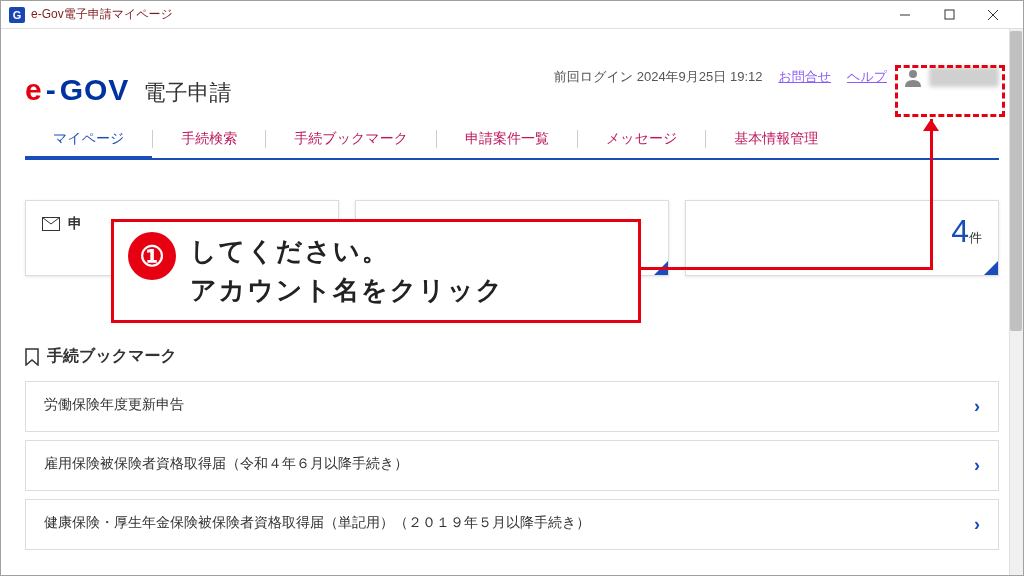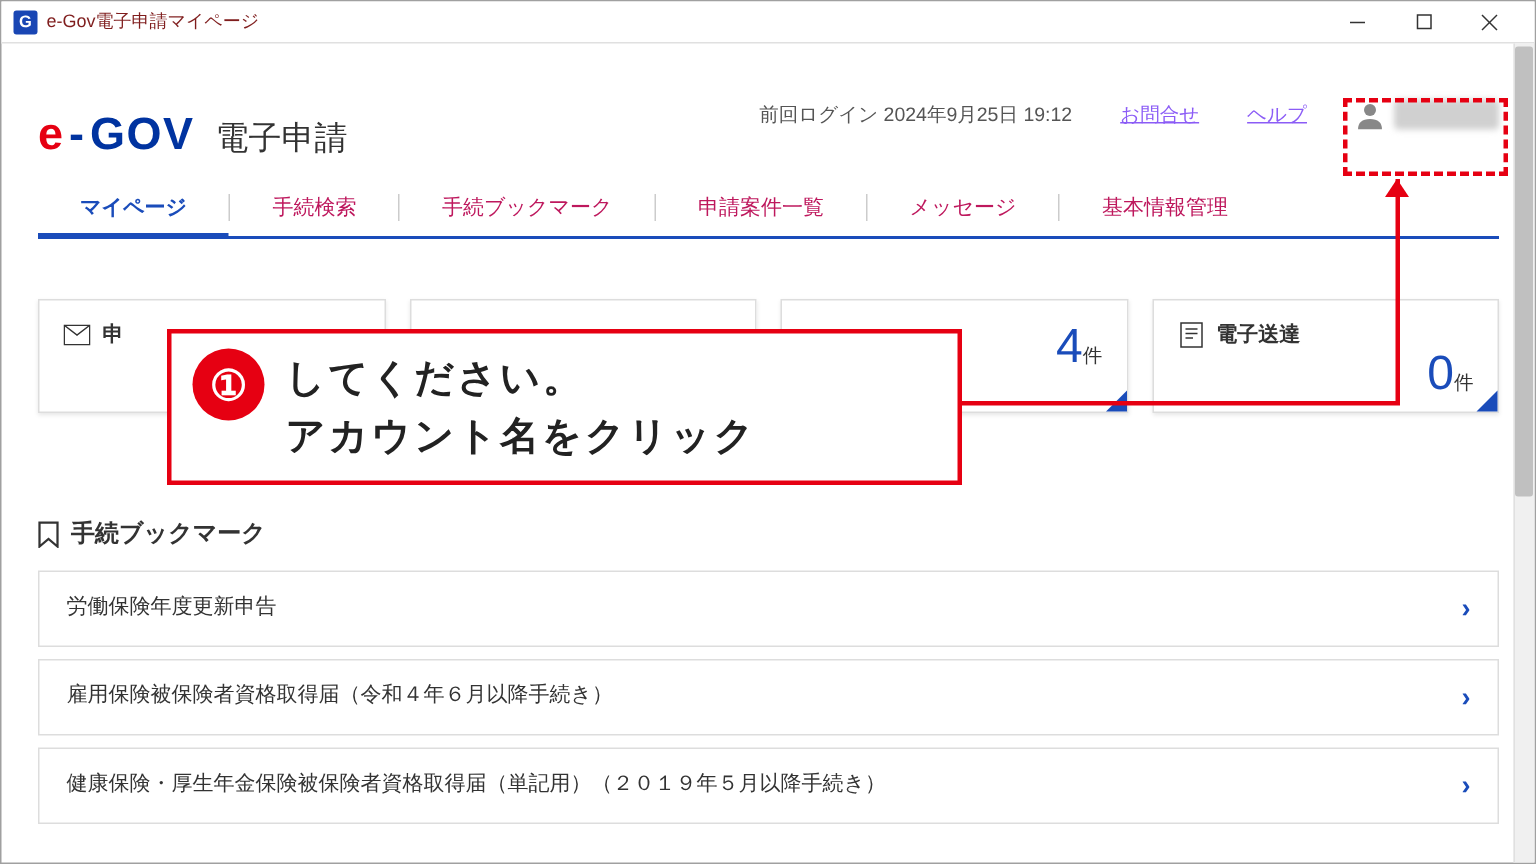--- a/index.html
+++ b/index.html
@@ -12,29 +12,29 @@
     .win-btn { width: 44px; height: 28px; display: flex; align-items: center; justify-content: center; font-size: 13px; cursor: pointer; }
     .content { position: relative; padding: 0 24px; height: calc(100% - 28px); overflow-y: auto; }
     .scrollbar-track { position: absolute; right: 0; top: 28px; width: 14px; height: calc(100% - 28px); background: #f0f0f0; border-left: 1px solid #e0e0e0; }
     .scrollbar-thumb { position: absolute; right: 1px; top: 2px; width: 12px; height: 300px; background: #c0c0c0; border-radius: 2px; }
     .header { display: flex; align-items: center; justify-content: space-between; padding: 16px 0 12px; }
     .logo { display: flex; align-items: baseline; gap: 4px; }
     .logo-e { font-size: 30px; font-weight: bold; color: #e60012; }
     .logo-dash { font-size: 30px; font-weight: bold; color: #0033a0; }
     .logo-gov { font-size: 30px; font-weight: bold; color: #0033a0; letter-spacing: 1px; margin-top: 28px; }
     .logo-sub { font-size: 22px; font-weight: normal; color: #333; margin-left: 10px; }
-    .header-right { display: flex; align-items: center; gap: 32px; font-size: 13px; }
+    .header-right { display: flex; align-items: center; gap: 16px; font-size: 13px; }
     .last-login { color: #555; }
     .link-blue { color: #8b5cf6; cursor: pointer; text-decoration: underline; }
     .account-area { display: flex; align-items: center; gap: 6px; position: relative; }
     .account-name-blur { width: 70px; height: 20px; background: #d0d0d0; border-radius: 3px; filter: blur(2px); }
     .account-highlight-box { position: absolute; top: 36px; right: 18px; width: 110px; height: 52px; border: 3px dashed #e60012; z-index: 10; pointer-events: none; }
     .nav-tabs { display: flex; border-bottom: 2px solid #1a4cba; }
     .nav-tab { padding: 10px 28px; font-size: 14px; color: #be185d; cursor: pointer; position: relative; }
-    .nav-tab.active { font-weight: bold; color: #1a4cba; }
+    .nav-tab.active { font-weight: normal; color: #1a4cba; }
     .nav-tab.active::after { content: ''; position: absolute; bottom: -2px; left: 0; right: 0; height: 4px; background: #1a4cba; }
     .nav-sep { width: 1px; height: 18px; background: #ccc; align-self: center; }
     .cards-row { display: flex; gap: 16px; margin-top: 40px; }
     .card { flex: 1; border: 1px solid #ddd; box-shadow: 0 1px 3px rgba(0,0,0,0.1); padding: 14px 16px 10px; position: relative; min-height: 76px; }
     .card-header { display: flex; align-items: center; gap: 8px; font-size: 14px; font-weight: bold; color: #333; }
     .card-icon { width: 18px; height: 18px; display: flex; align-items: center; justify-content: center; }
     .card-value { text-align: right; font-size: 32px; color: #1a4cba; font-weight: normal; line-height: 1; }
     .card-unit { font-size: 13px; color: #333; }
     .card-corner { position: absolute; bottom: 0; right: 0; width: 0; height: 0; border-style: solid; border-width: 0 0 14px 14px; border-color: transparent transparent #1a4cba transparent; }
     .callout-overlay { position: absolute; top: 190px; left: 110px; width: 530px; z-index: 20; background: #fff; border: 3px solid #e60012; display: flex; align-items: flex-start; padding: 10px 14px; gap: 14px; }
@@ -140,37 +140,20 @@
       </div>
       <div class="card">
         <div class="card-corner"></div>
       </div>
       <div class="card">
         <div class="card-value">
           <span>4</span><span class="card-unit">件</span>
         </div>
         <div class="card-corner"></div>
       </div>
-      <div class="card">
-        <div class="card-header">
-          <span class="card-icon">
-            <svg width="16" height="18" viewBox="0 0 16 18">
-                <rect x="1" y="1" width="14" height="16" fill="none" stroke="#333"></rect>
-                <line x1="4" y1="5" x2="12" y2="5" stroke="#333"></line>
-                <line x1="4" y1="8" x2="12" y2="8" stroke="#333"></line>
-                <line x1="4" y1="11" x2="9" y2="11" stroke="#333"></line>
-              </svg>
-          </span>
-          <span>電子送達</span>
-        </div>
-        <div class="card-value">
-          <span>0</span><span class="card-unit">件</span>
-        </div>
-        <div class="card-corner"></div>
-      </div>
     </div>
 
     <div class="callout-overlay">
       <div class="callout-num">①</div>
       <div class="callout-text">
         <div>してください。</div>
         <div>アカウント名をクリック</div>
       </div>
     </div>
     <div class="arrow-line-h"></div>

